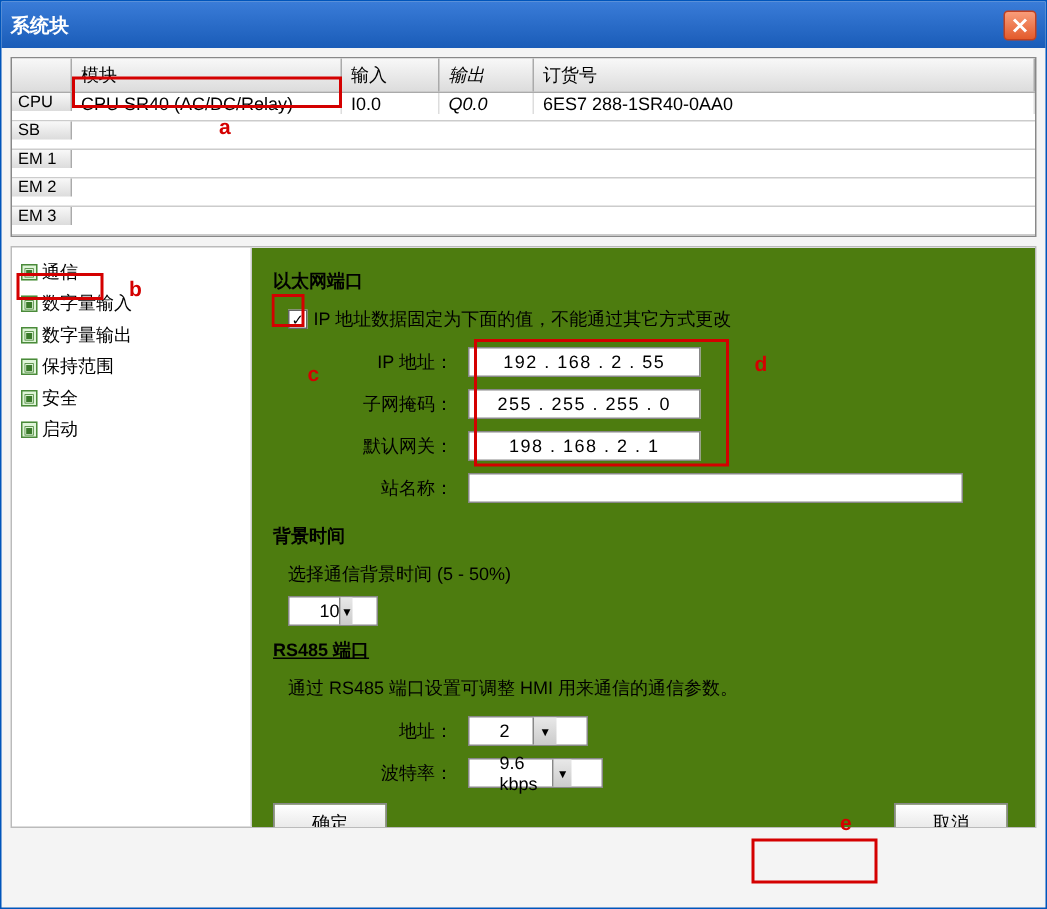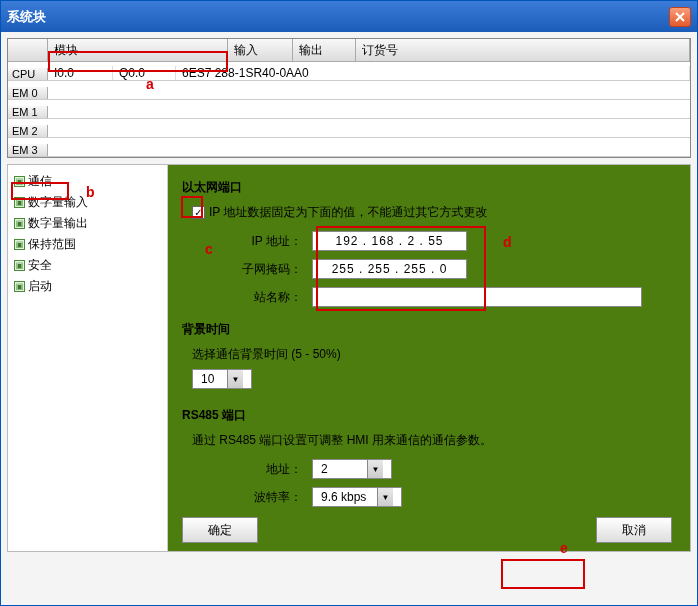--- a/index.html
+++ b/index.html
@@ -5,42 +5,42 @@
     * { box-sizing: border-box; margin: 0; padding: 0; font-family: "Microsoft YaHei", "SimSun", Arial, sans-serif; }
     body { background: #e8e8e8; width: 698px; height: 606px; overflow: hidden; position: relative; }
     .dialog { border: 1px solid #0055bb; background: #f4f4f4; width: 698px; height: 606px; }
     .titlebar { background: linear-gradient(to bottom, #3a7cd8, #1a5cb8); color: #fff; height: 31px; display: flex; align-items: center; padding: 0 6px; font-size: 13px; font-weight: bold; }
     .titlebar-title { flex: 1; }
     .close-btn { width: 22px; height: 20px; background: linear-gradient(to bottom, #f99d7a, #e35b2c); border: 1px solid #c04020; border-radius: 3px; color: #fff; display: flex; align-items: center; justify-content: center; font-size: 12px; cursor: pointer; }
     .content { padding: 6px; height: 526px; display: flex; flex-direction: column; }
     .grid { border: 1px solid #888; background: #fff; font-size: 12px; }
     .grid-head { display: flex; background: linear-gradient(to bottom, #f8f8f8, #dcdcdc); border-bottom: 1px solid #aaa; }
     .grid-head .gh-cell { border-right: 1px solid #aaa; padding: 3px 6px; height: 22px; display: flex; align-items: center; }
-    .grid-row { display: flex; border-bottom: 1px solid #ccc; height: 19px; align-items: flex-end; }
+    .grid-row { display: flex; border-bottom: 1px solid #ccc; height: 19px; align-items: flex-start; }
     .gr-label { background: linear-gradient(to bottom, #f8f8f8, #dcdcdc); border-right: 1px solid #aaa; padding: 0 4px; width: 40px; font-size: 11px; display: flex; align-items: center; }
     .gr-cell { border-right: 1px solid #ddd; padding: 0 6px; display: flex; align-items: center; font-size: 12px; }
     .col-mod { width: 180px; }
     .col-in { width: 65px; }
-    .col-out { width: 63px; }
+    .col-out { width: 63px; font-style: italic; }
     .col-ord { flex: 1; }
     .cpu-highlight { position: absolute; border: 2px solid #d40000; pointer-events: none; }
     .red-label { color: #d40000; font-weight: bold; font-size: 14px; position: absolute; pointer-events: none; }
     .lower { flex: 1; display: flex; margin-top: 6px; border: 1px solid #bbb; background: #fff; overflow: hidden; }
     .nav { width: 160px; border-right: 1px solid #ccc; padding: 6px 4px; font-size: 12px; }
     .nav-item { display: flex; align-items: center; gap: 3px; padding: 2px 2px; cursor: pointer; }
     .nav-icon { width: 11px; height: 11px; border: 1px solid #4a8a3a; background: #dff5d8; display: inline-flex; align-items: center; justify-content: center; font-size: 8px; color: #3a7a2a; line-height: 1; }
     .panel { flex: 1; padding: 10px 14px; font-size: 12px; overflow: auto; position: relative; background: #4d7c0f; }
     .section-title { font-weight: bold; margin-bottom: 8px; margin-top: 4px; }
     .chk-line { display: flex; align-items: center; gap: 4px; margin-left: 10px; margin-bottom: 6px; }
     .chk { width: 13px; height: 13px; border: 1px solid #666; background: #fff; display: inline-flex; align-items: center; justify-content: center; font-size: 10px; cursor: pointer; }
     .form-row { display: flex; align-items: center; margin-bottom: 8px; }
     .form-label { width: 130px; text-align: right; padding-right: 10px; }
     .ip-input { border: 1px solid #888; background: #fff; width: 155px; height: 20px; padding: 0 6px; font-size: 12px; display: flex; align-items: center; justify-content: center; letter-spacing: 1px; text-align: center; }
     .text-input { border: 1px solid #888; background: #fff; height: 20px; padding: 0 6px; font-size: 12px; }
-    .select-box { border: 1px solid #888; background: #fff; height: 20px; width: 80px; padding: 0 8px; display: flex; align-items: center; justify-content: space-between; font-size: 12px; cursor: pointer; }
+    .select-box { border: 1px solid #888; background: #fff; height: 20px; width: 80px; padding: 0 20px; display: flex; align-items: center; justify-content: space-between; font-size: 12px; cursor: pointer; }
     .select-arrow { background: linear-gradient(#e8e8e8,#ccc); border-left: 1px solid #888; width: 16px; height: 18px; display: flex; align-items: center; justify-content: center; font-size: 8px; }
     .button-bar { display: flex; justify-content: space-between; gap: 14px; margin-top: 10px; padding-right: 4px; }
     .btn { border: 1px solid #888; background: linear-gradient(#fff,#ddd); width: 76px; height: 26px; font-size: 12px; cursor: pointer; display: flex; align-items: center; justify-content: center; }
   </style>
 </head>
 <body>
 
 <div class="dialog">
   <div class="titlebar">
     <span class="titlebar-title">系统块</span>
@@ -55,26 +55,27 @@
     <div class="grid">
       <div class="grid-head">
         <div class="gh-cell" style="width:40px;"></div>
         <div class="gh-cell col-mod">模块</div>
         <div class="gh-cell col-in">输入</div>
         <div class="gh-cell col-out">输出</div>
         <div class="gh-cell col-ord">订货号</div>
       </div>
       <div class="grid-row">
         <div class="gr-label">CPU</div>
+        <div class="gr-cell col-mod">CPU SR40 (AC/DC/Relay)</div>
         <div class="gr-cell col-in">I0.0</div>
         <div class="gr-cell col-out">Q0.0</div>
         <div class="gr-cell col-ord">6ES7 288-1SR40-0AA0</div>
       </div>
       <div class="grid-row">
-        <div class="gr-label">EM 0</div>
+        <div class="gr-label">SB</div>
         <div class="gr-cell col-mod"></div>
         <div class="gr-cell col-in"></div>
         <div class="gr-cell col-out"></div>
         <div class="gr-cell col-ord"></div>
       </div>
       <div class="grid-row">
         <div class="gr-label">EM 1</div>
         <div class="gr-cell col-mod"></div>
         <div class="gr-cell col-in"></div>
         <div class="gr-cell col-out"></div>
@@ -131,36 +132,40 @@
           <span>IP 地址数据固定为下面的值，不能通过其它方式更改</span>
         </div>
         <div style="height:4px"></div>
         <div class="form-row">
           <span class="form-label">IP 地址：</span>
           <span class="ip-input">192 . 168 .  2  . 55</span>
         </div>
         <div class="form-row">
           <span class="form-label">子网掩码：</span>
           <span class="ip-input">255 . 255 . 255 .  0</span>
+        </div>
+        <div class="form-row">
+          <span class="form-label">默认网关：</span>
+          <span class="ip-input">198 . 168 .  2  .  1</span>
         </div>
         <div class="form-row">
           <span class="form-label">站名称：</span>
           <span class="text-input" style="width:330px;"></span>
         </div>
 
         <div class="section-title" style="margin-top:14px;">背景时间</div>
         <div style="margin-left:10px;margin-bottom:6px;">选择通信背景时间 (5 - 50%)</div>
         <div style="margin-left:10px;">
           <div class="select-box" style="width:60px;">
             <span>10</span>
             <span class="select-arrow">▼</span>
           </div>
         </div>
 
-        <div class="section-title" style="margin-top:18px;">RS485 端口</div>
+        <div class="section-title" style="margin-top:8px;text-decoration:underline;">RS485 端口</div>
         <div style="margin-left:10px;margin-bottom:10px;">通过 RS485 端口设置可调整 HMI 用来通信的通信参数。</div>
         <div class="form-row">
           <span class="form-label">地址：</span>
           <div class="select-box" style="width:80px;">
             <span>2</span>
             <span class="select-arrow">▼</span>
           </div>
         </div>
         <div class="form-row">
           <span class="form-label">波特率：</span>

